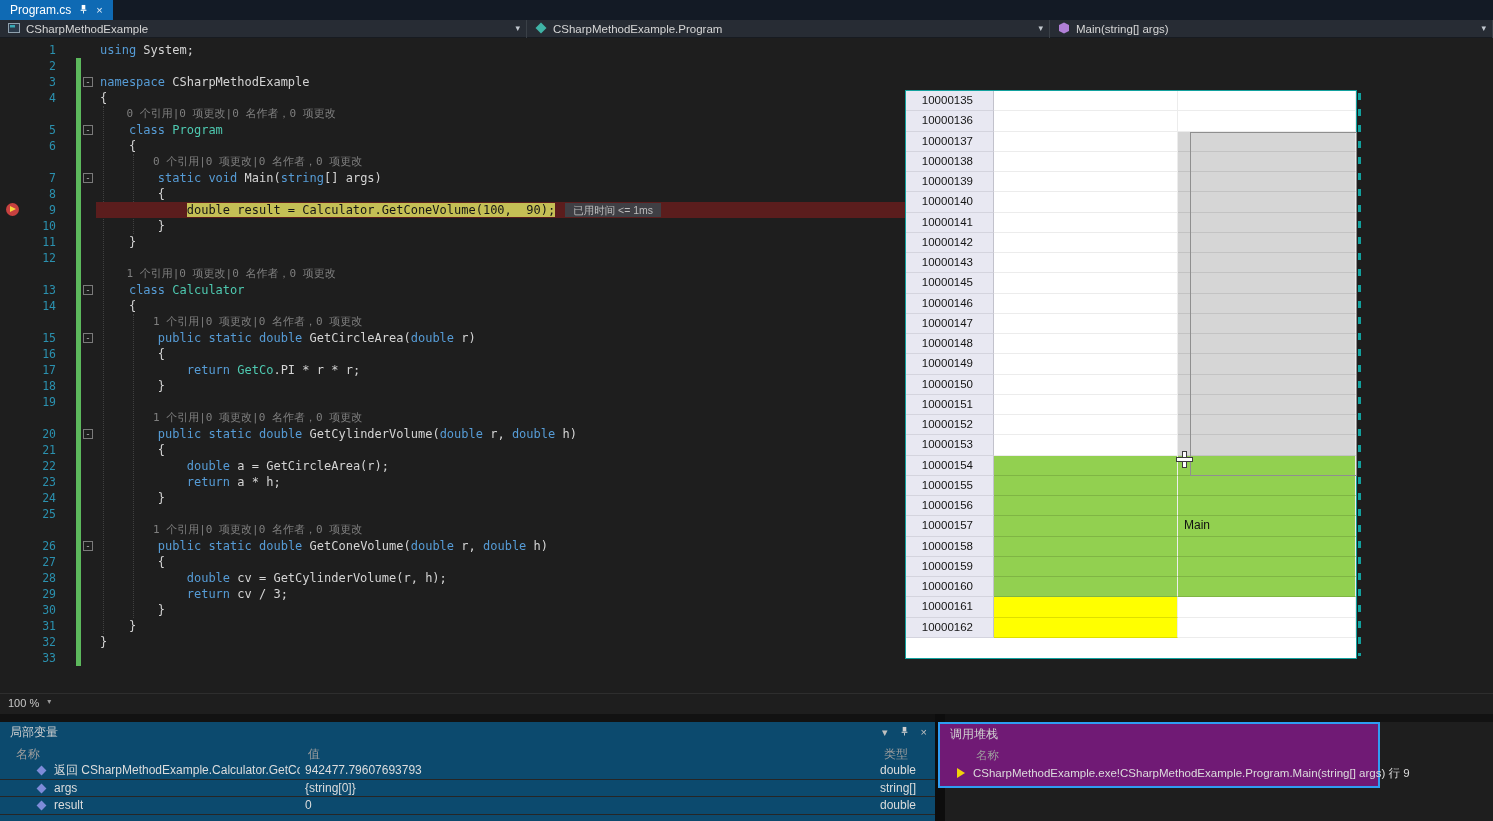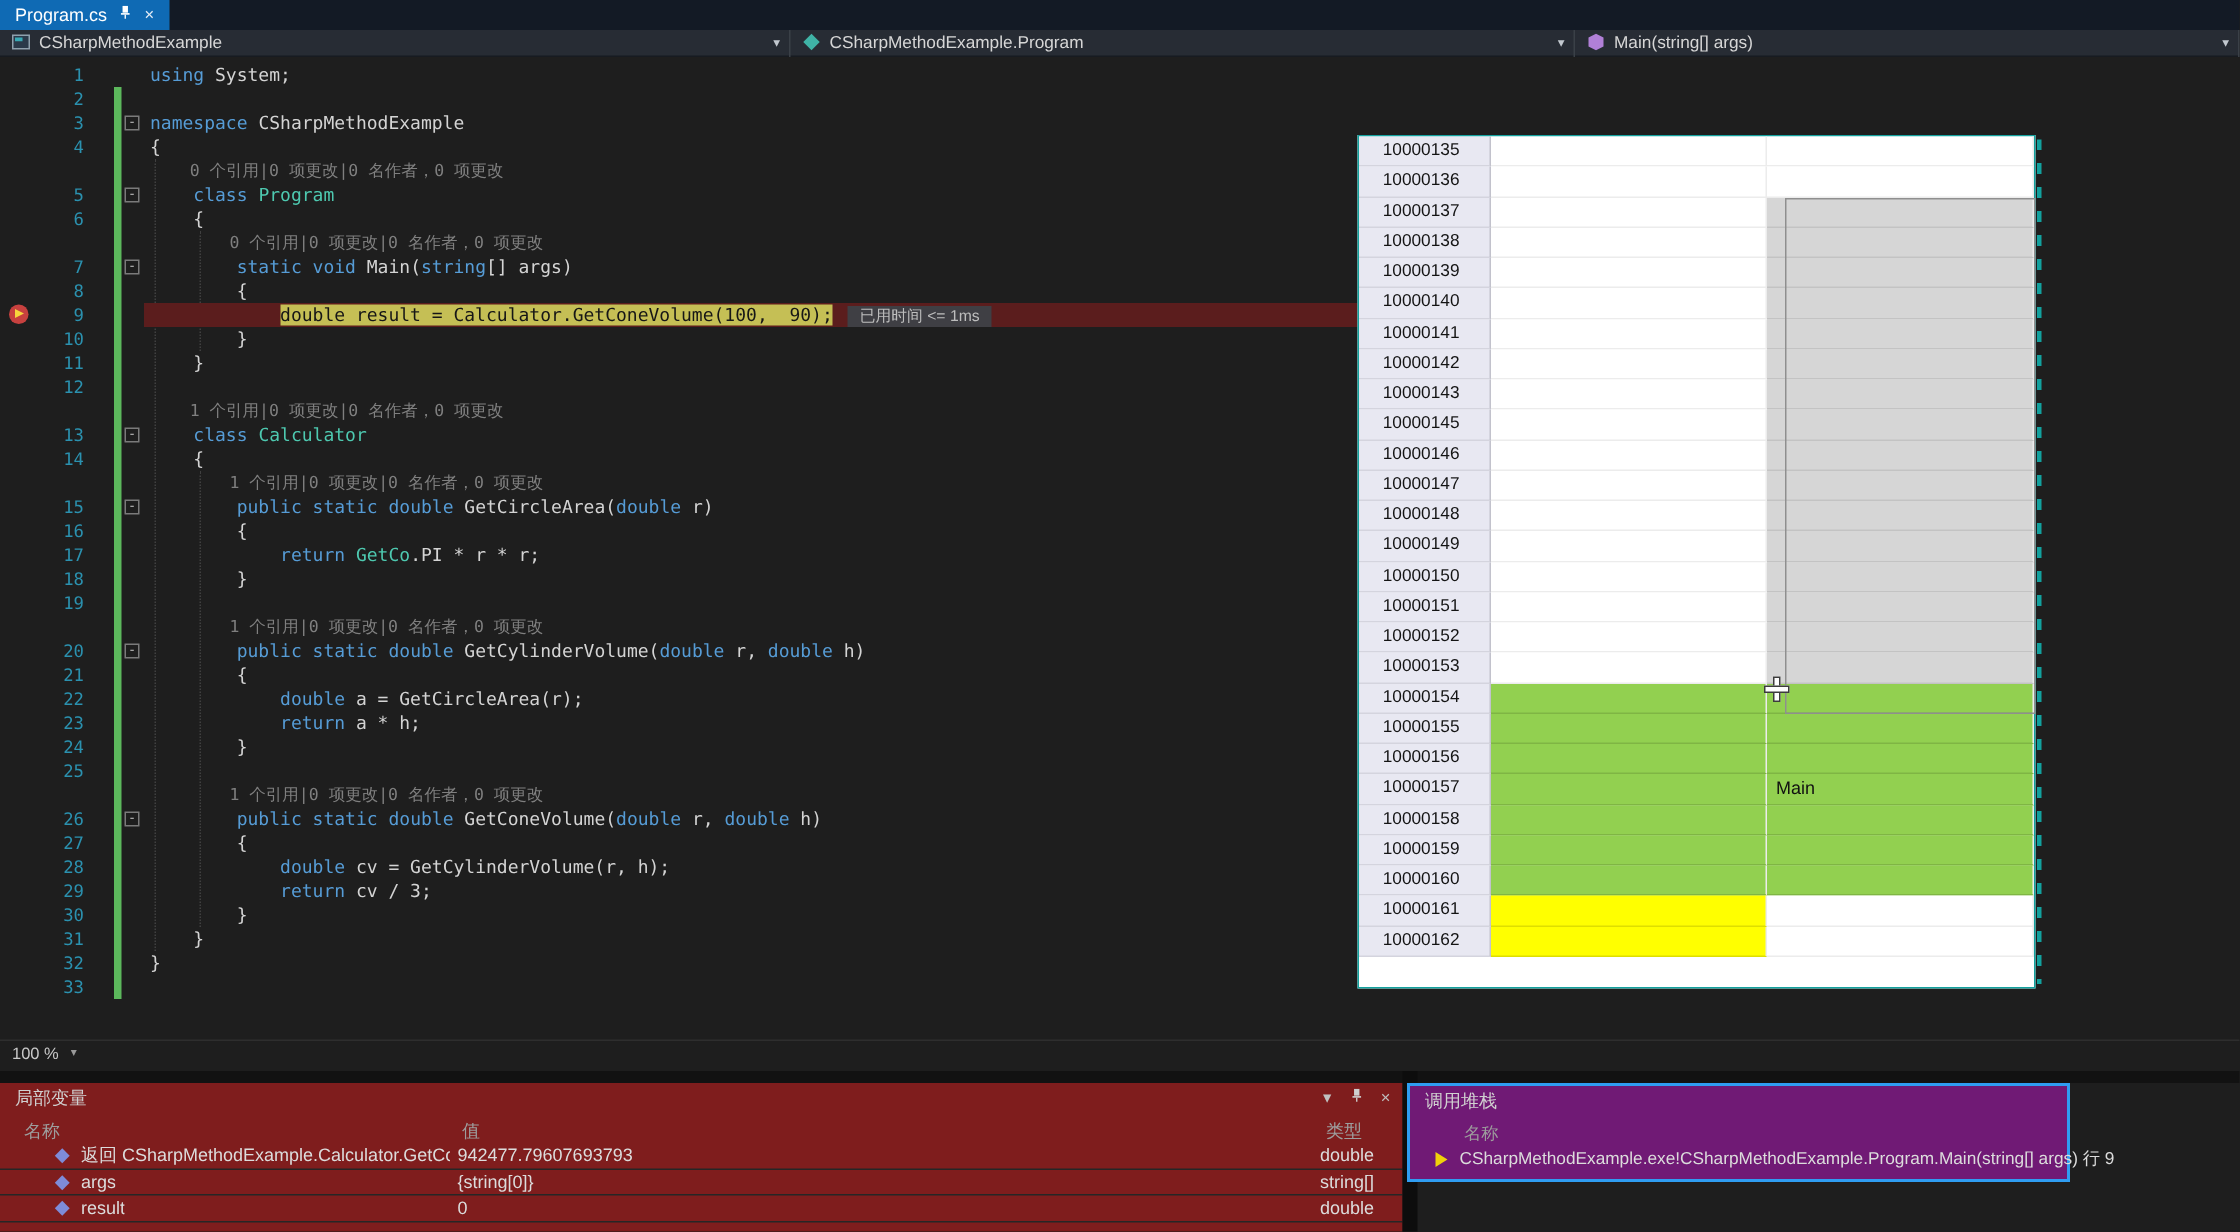--- a/index.html
+++ b/index.html
@@ -51,21 +51,21 @@
   #cursor .cv{position:absolute;left:6px;top:0;width:5px;height:17px;background:#fdfdfd;border:1px solid #3c3c3c}
   #cursor .ch{position:absolute;left:0;top:6px;width:17px;height:5px;background:#fdfdfd;border:1px solid #3c3c3c}
 
   
   #zoombar{position:absolute;left:0;top:693px;width:100%;height:21px;background:#1e1e1e;border-top:1px solid #2e2e2e;color:#c8c8c8;font-size:11px}
   .zoomctl{position:absolute;left:8px;top:3px;display:flex;gap:8px;align-items:flex-start}
   .zoomcaret{font-size:8px;color:#9a9a9a}
   #band{position:absolute;left:0;top:714px;width:100%;height:8px;background:#121212}
 
   
-  #locals{position:absolute;left:0;top:722px;width:935px;height:99px;background:#7f1d1d;color:#dcdcdc;font-size:12px}
+  #locals{position:absolute;left:0;top:722px;width:935px;height:99px;background:#0c4a6e;color:#dcdcdc;font-size:12px}
   .ptitle{position:absolute;left:10px;top:2px;color:#d0d0d0;font-size:12px}
   .picons{position:absolute;right:8px;top:2px;display:flex;gap:12px;color:#c0c0c0;align-items:center}
   .picons .ic{font-size:11px;line-height:16px}
   .lhead{position:absolute;top:24px;left:0;right:0;height:14px;color:#9d9d9d}
   .lh1{position:absolute;left:16px}.lh2{position:absolute;left:308px}.lh3{position:absolute;left:884px}
   #localsrows{position:absolute;top:40px;left:0;right:0}
   .lrow{position:relative;height:17.5px;line-height:17.5px;border-bottom:1px solid #262626}
   .ldiamond{position:absolute;left:38px;top:5px;width:7px;height:7px;background:#7e8bd8;transform:rotate(45deg)}
   .lname{position:absolute;left:54px;white-space:nowrap;max-width:246px;overflow:hidden}
   .lval{position:absolute;left:305px;white-space:nowrap}

